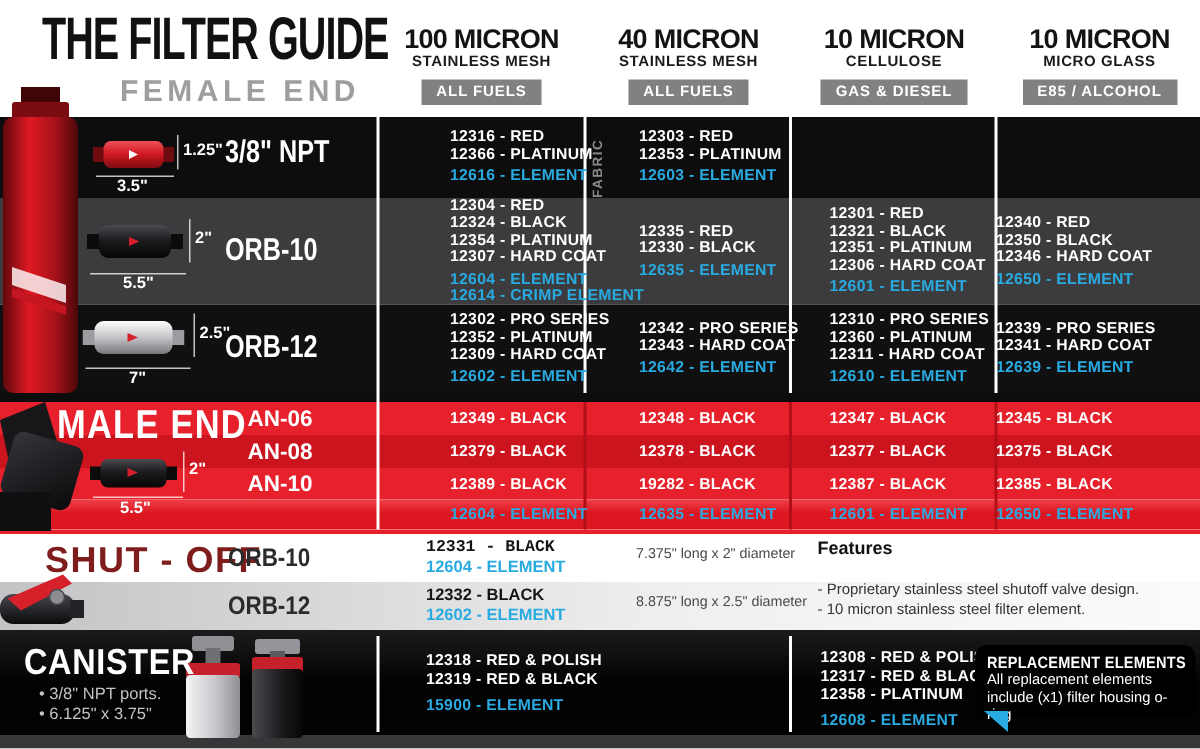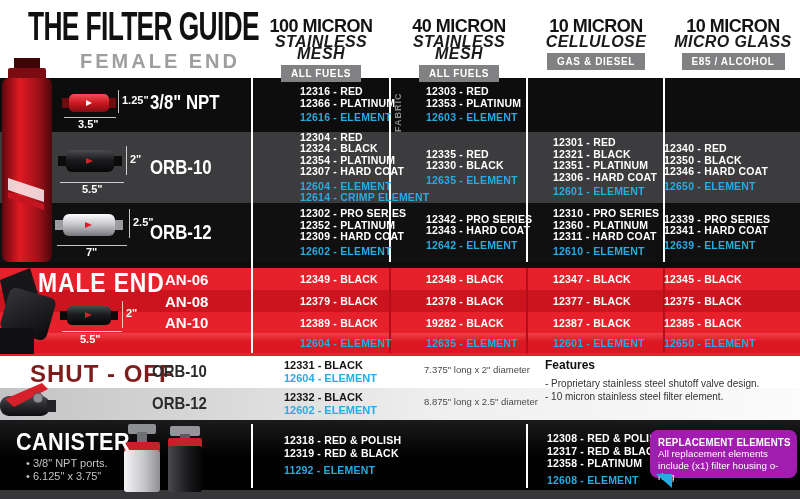--- a/index.html
+++ b/index.html
@@ -7,21 +7,21 @@
          font-family:"Liberation Sans",sans-serif;}
   .abs{position:absolute;}
   .cond{display:inline-block;white-space:nowrap;transform-origin:left center;}
 
   
   .title{left:28px;top:4px;font-size:40px;font-weight:bold;color:#111;letter-spacing:-1px;
          transform:scaleX(.66);transform-origin:left top;white-space:nowrap;}
   .subtitle{left:80px;top:50px;font-size:20px;font-weight:bold;color:#9c9ea0;letter-spacing:3px;white-space:nowrap;}
   .colhead{top:16px;width:138px;text-align:center;}
   .colhead .micron{font-size:18px;font-weight:bold;color:#131313;letter-spacing:-.5px;line-height:20px;}
-  .colhead .media{font-size:16px;font-weight:bold;color:#1a1a1a;letter-spacing:.4px;line-height:12px;font-style:italic;}
+  .colhead .media{font-size:10px;font-weight:bold;color:#1a1a1a;letter-spacing:.4px;line-height:12px;}
   .colhead .badge{display:inline-block;margin-top:5px;background:#818184;color:#fff;
                   font-size:10px;font-weight:bold;letter-spacing:.6px;padding:3px 10px;}
 
   
   .band{left:0;width:800px;}
   .b-row0{top:78px;height:54px;background:#0d0d0d;}
   .b-row1{top:132px;height:71px;background:#3c3c3e;}
   .b-row2{top:203px;height:59px;background:#101010;}
   .b-maletop{top:262px;height:6px;background:#0d0d0d;}
   .b-m0{top:268px;height:22px;background:#e6212b;}
@@ -72,21 +72,21 @@
   .shutpart{font-size:11px;font-weight:bold;color:#151515;white-space:nowrap;}
   .shutel{font-size:11px;font-weight:bold;color:#29abe2;white-space:nowrap;}
   .shutdim{font-size:9.5px;color:#4a4a4a;white-space:nowrap;}
   .feat-title{font-size:12px;font-weight:bold;color:#111;}
   .feat-item{font-size:10px;color:#333;line-height:13px;white-space:nowrap;}
 
   
   .can-title{left:16px;top:428px;font-size:24px;font-weight:bold;color:#fff;letter-spacing:.5px;}
   .can-bullet{left:26px;font-size:11px;color:#c2c3c5;white-space:nowrap;}
   .cancell{position:absolute;}
-  .callout{left:650px;top:430px;width:147px;height:48px;background:#a21caf;border-radius:8px;
+  .callout{left:650px;top:430px;width:147px;height:48px;background:#000000;border-radius:8px;
            padding:6px 8px 4px 8px;box-sizing:border-box;}
   .callout-title{font-size:11px;font-weight:bold;color:#fff;letter-spacing:.2px;transform:scaleX(.88);
                  transform-origin:left center;white-space:nowrap;}
   .callout-body{font-size:9.8px;line-height:11.5px;color:#fff;margin-top:0;}
   .callout-tail{position:absolute;left:6px;bottom:-10px;width:0;height:0;
                 border-top:14px solid #29abe2;border-left:16px solid transparent;}
 </style>
 </head>
 <body>
 
@@ -354,42 +354,42 @@
   <div class="mcell mr2 cc3">12385 - BLACK</div>
   <div class="mcell mre cc0">12604 - ELEMENT</div>
   <div class="mcell mre cc1">12635 - ELEMENT</div>
   <div class="mcell mre cc2">12601 - ELEMENT</div>
   <div class="mcell mre cc3">12650 - ELEMENT</div>
 
   <div class="abs shut-title">SHUT - OFF</div>
   <div class="abs shutrowlabel cond" style="left:152px;top:362px;transform:scaleX(.88);">ORB-10</div>
   <div class="abs shutrowlabel cond" style="left:152px;top:394px;transform:scaleX(.88);">ORB-12</div>
 
-  <div class="abs shutpart" style="left:284px;top:359px;">12331 - BLACK</div>
+  <div class="abs shutpart" style="left:284px;top:359px;font-family:Liberation Mono, monospace;">12331 - BLACK</div>
   <div class="abs shutel" style="left:284px;top:372px;">12604 - ELEMENT</div>
   <div class="abs shutpart" style="left:284px;top:391px;">12332 - BLACK</div>
   <div class="abs shutel" style="left:284px;top:404px;">12602 - ELEMENT</div>
 
   <div class="abs shutdim" style="left:424px;top:364px;">7.375" long x 2" diameter</div>
   <div class="abs shutdim" style="left:424px;top:396px;">8.875" long x 2.5" diameter</div>
 
   <div class="abs" style="left:545px;top:358px;">
     <div class="feat-title">Features</div>
-    <div class="feat-item" style="margin-top:5px;">- Proprietary stainless steel shutoff valve design.</div>
+    <div class="feat-item" style="margin-top:15px;">- Proprietary stainless steel shutoff valve design.</div>
     <div class="feat-item">- 10 micron stainless steel filter element.</div>
   </div>
 
   <div class="abs can-title cond" style="transform:scaleX(.9);">CANISTER</div>
   <div class="abs can-bullet" style="top:457px;">• 3/8" NPT ports.</div>
   <div class="abs can-bullet" style="top:470px;">• 6.125" x 3.75"</div>
 
   <div class="cancell" style="left:284px;top:434px;">
     <div class="pl" style="line-height:13px;">12318 - RED &amp; POLISH</div>
     <div class="pl" style="line-height:13px;">12319 - RED &amp; BLACK</div>
-    <div class="pl el" style="line-height:13px;margin-top:4px;">11292 - ELEMENT</div>
+    <div class="pl el" style="line-height:13px;margin-top:4px;">15900 - ELEMENT</div>
   </div>
   <div class="cancell" style="left:547px;top:432px;">
     <div class="pl" style="line-height:12.5px;">12308 - RED &amp; POLISH</div>
     <div class="pl" style="line-height:12.5px;">12317 - RED &amp; BLACK</div>
     <div class="pl" style="line-height:12.5px;">12358 - PLATINUM</div>
     <div class="pl el" style="line-height:12.5px;margin-top:4px;">12608 - ELEMENT</div>
   </div>
 
   <div class="abs callout">
     <div class="callout-title">REPLACEMENT ELEMENTS</div>

